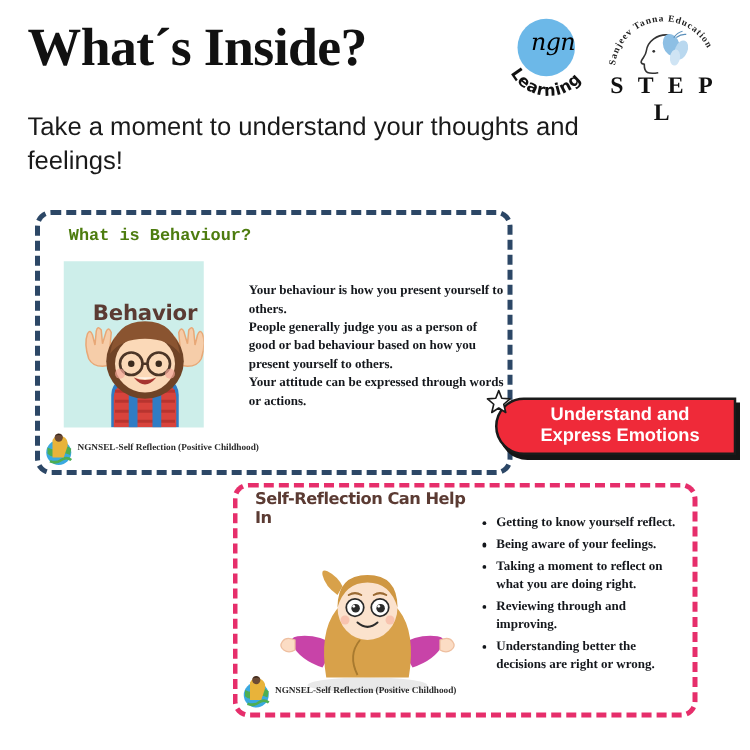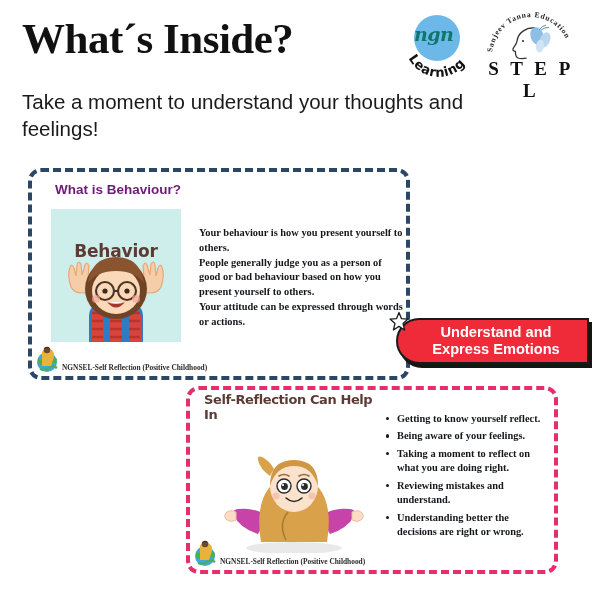--- a/index.html
+++ b/index.html
@@ -59,27 +59,26 @@
     position: absolute;
     left: 16px; top: 3px;
     width: 46px; height: 46px;
     border-radius: 50%;
     background: #6cb8e8;
   }
   .logo-ngn .ngn-text {
     position: absolute;
     left: 16px; top: 11px;
     width: 46px;
-    text-align: left;
+    text-align: right;
     font-family: "DejaVu Serif", serif;
     font-style: italic;
     font-size: 19px;
-    color: #0f766e;
+    color: #000000;
     letter-spacing: -0.5px;
-    font-weight: bold;
   }
   .logo-ngn svg { position: absolute; left: 0; top: 0; }
 
   .logo-stepl {
     position: absolute;
     left: 483px;
     top: 10px;
     width: 96px;
     height: 74px;
   }
@@ -105,30 +104,30 @@
     height: 212px;
     box-sizing: border-box;
     background: #ffffff;
     border: 4px dashed #2c4766;
     border-radius: 13px;
   }
   .card-behaviour .card-heading {
     position: absolute;
     left: 23px;
     top: 10px;
-    font-family: Liberation Sans, sans-serif;
+    font-family: Liberation Mono, monospace;
     font-weight: bold;
     font-size: 13.5px;
-    color: #701a75;
+    color: #4d7c0f;
   }
   .behaviour-illus {
     position: absolute;
     left: 19px;
     top: 37px;
-    width: 130px;
+    width: 112px;
     height: 133px;
     background: #cdeeea;
     overflow: hidden;
   }
   .behaviour-illus .illus-label {
     position: absolute;
     left: 0; top: 32px;
     width: 130px;
     text-align: center;
     font-family: "DejaVu Sans", sans-serif;
@@ -163,21 +162,21 @@
   .card-footer .globe-mark {
     position: absolute;
     left: 0px;
     top: 0px;
     width: 30px;
     height: 28px;
   }
   .card-footer .footer-text {
     position: absolute;
     left: 30px;
-    top: 17px;
+    top: 7px;
     font-family: "Liberation Serif", serif;
     font-weight: bold;
     font-size: 7.4px;
     color: #2a2a2a;
     white-space: nowrap;
   }
 
   
   .badge-emotions {
     position: absolute;
@@ -439,21 +438,21 @@
     <circle cx="62" cy="58" r="3.6" fill="#f6b6a3" opacity="0.7"></circle>
     <circle cx="98" cy="58" r="3.6" fill="#f6b6a3" opacity="0.7"></circle>
 
     <path d="M74,74 q-10,12 -2,28" fill="none" stroke="#a87a2f" stroke-width="1.5"></path>
   </svg>
 
   <ul class="reflection-list">
     <li>Getting to know yourself reflect.</li>
     <li>Being aware of your feelings.</li>
     <li>Taking a moment to reflect on what you are doing right.</li>
-    <li>Reviewing mistakes and understand.</li>
+    <li>Reviewing through and improving.</li>
     <li>Understanding better the decisions are right or wrong.</li>
   </ul>
 
   <div class="card-footer">
     <svg class="globe-mark" viewBox="0 0 30 28">
       <circle cx="15" cy="16" r="10" fill="#3aa9e0"></circle>
       <path d="M6,12 q6,3 10,0 q5,-3 9,1 l-1,5 q-5,-3 -9,0 q-5,3 -9,-1 z" fill="#4eae52"></path>
       <path d="M8,23 q5,2 9,-1 q4,-3 8,0" fill="none" stroke="#4eae52" stroke-width="2.2"></path>
       <path d="M10,6 q3,-5 8,-3 q5,2 4,8 l-3,9 h-9 z" fill="#e8b33a"></path>
       <circle cx="15" cy="4" r="3.3" fill="#6b4a34"></circle>

